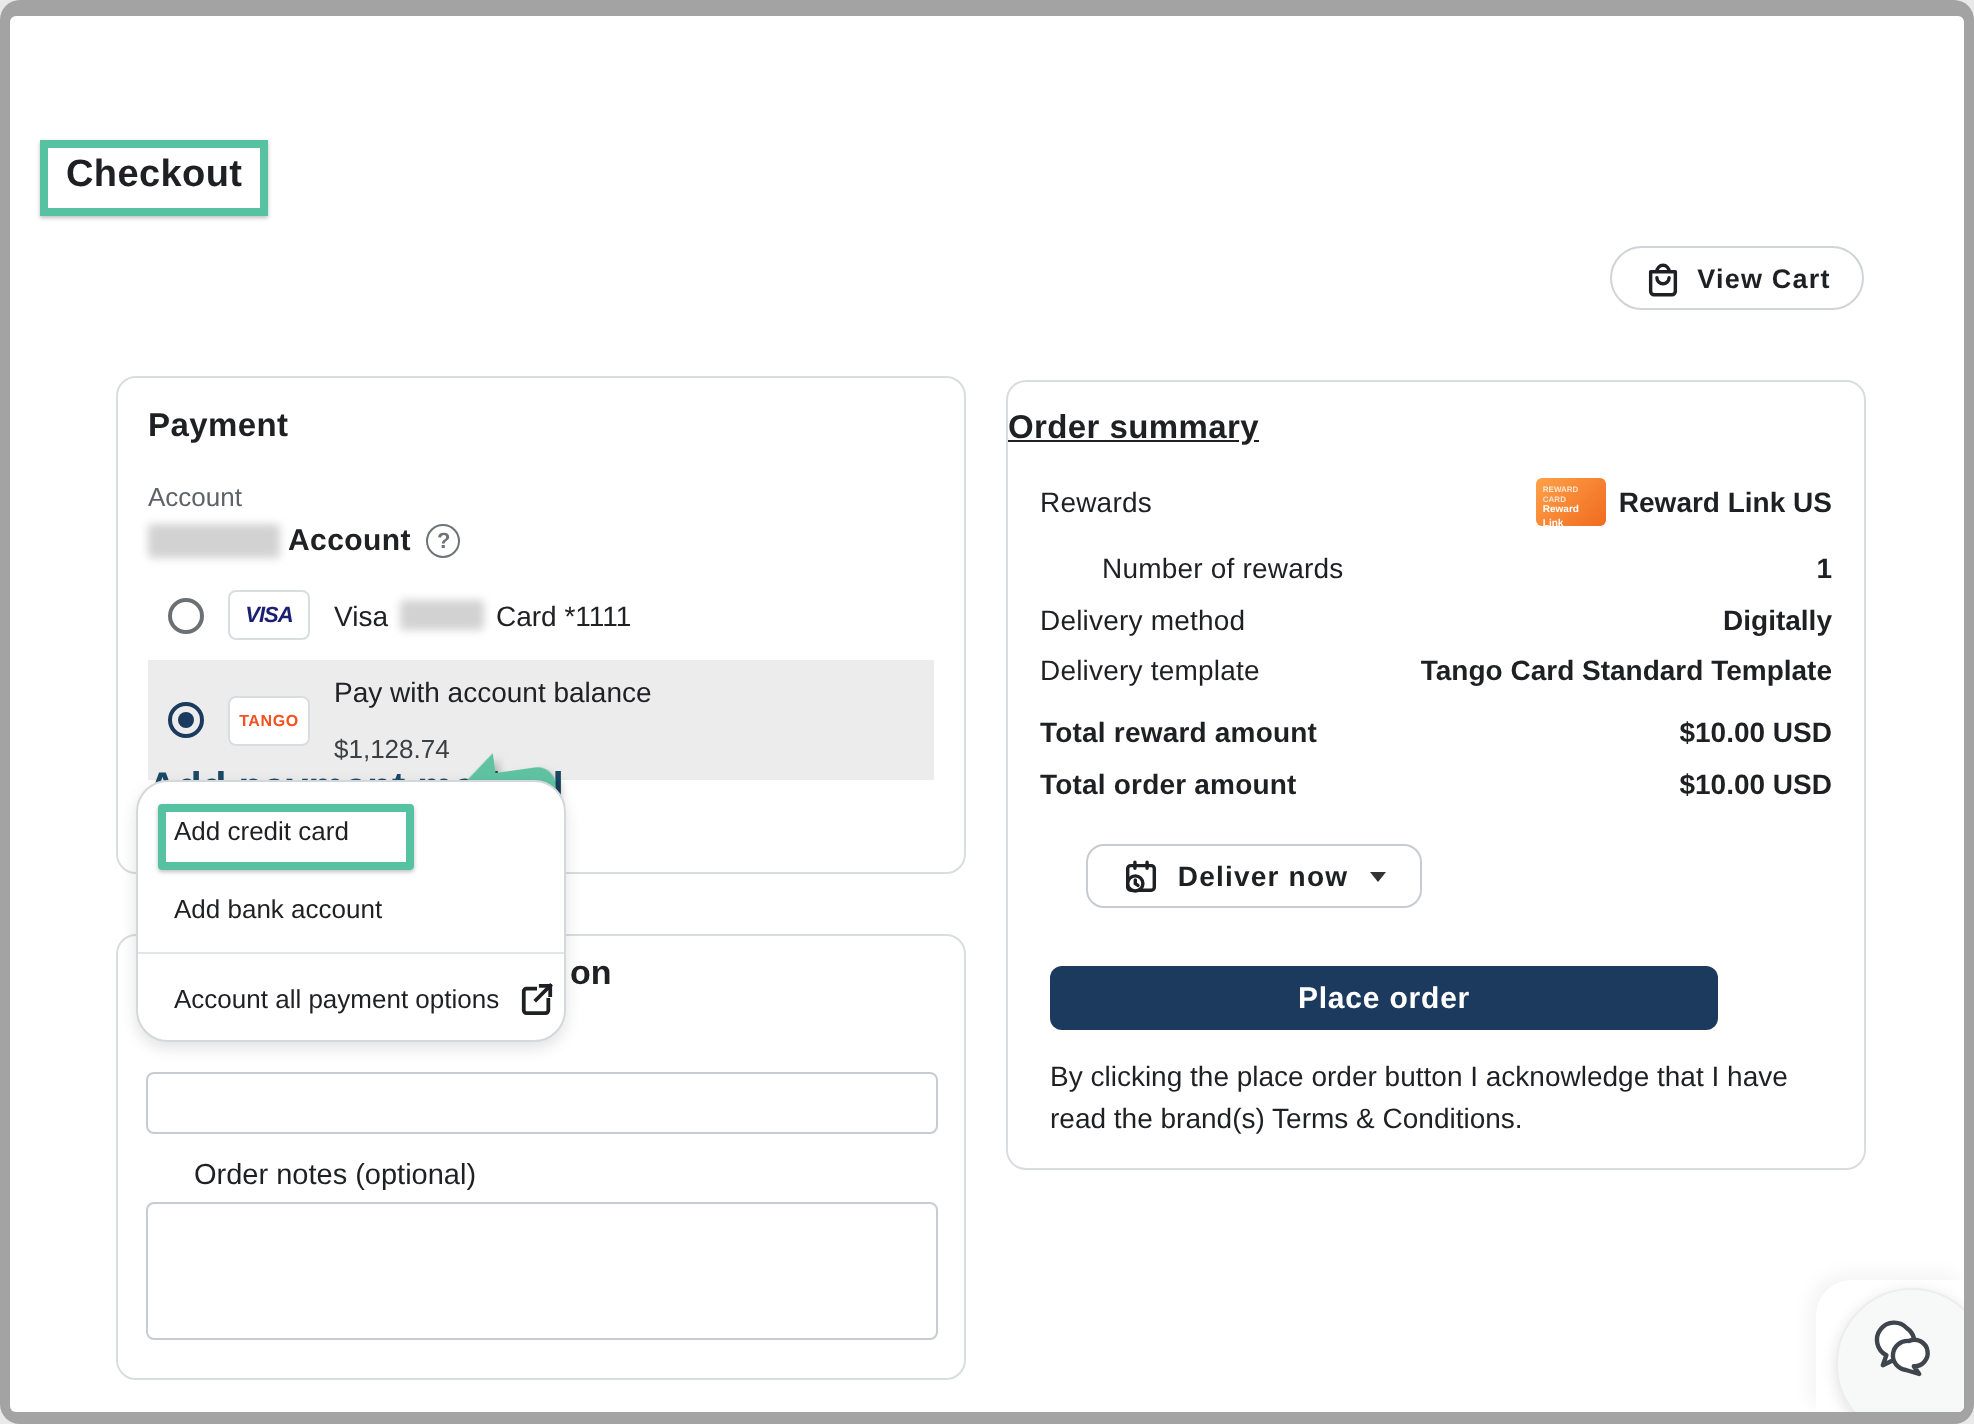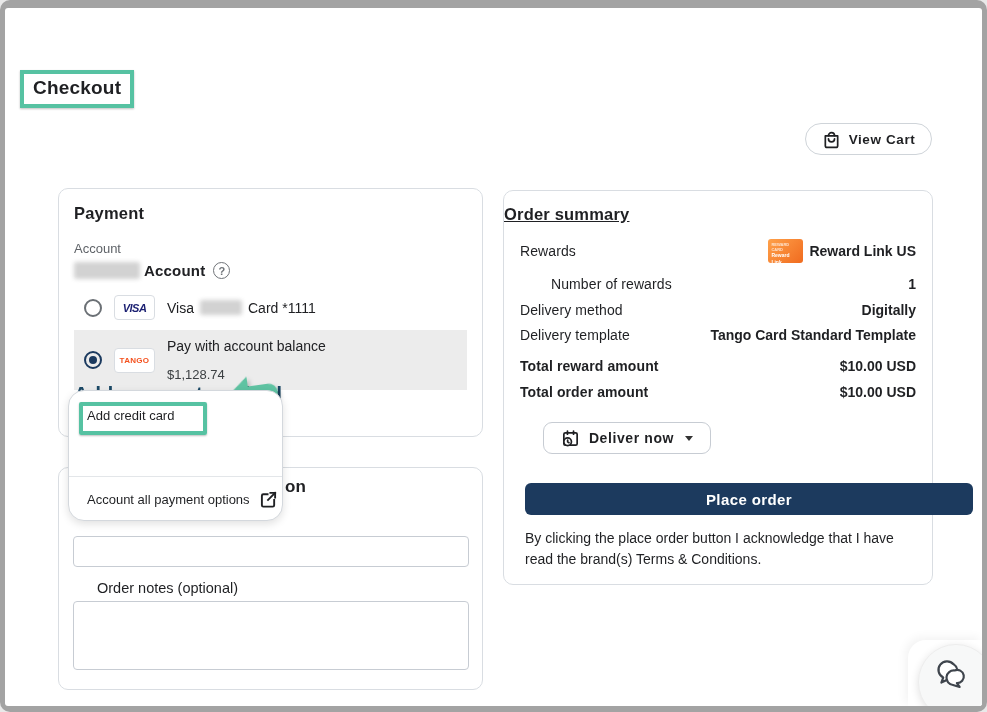--- a/index.html
+++ b/index.html
@@ -66,21 +66,21 @@
   .sum-row .val { font-size:14px; font-weight:bold; color:#1f2023; display:flex; align-items:center; gap:6px; }
   .sum-row.r1 { top:48px; } .sum-row.r2 { top:85px;margin-left:31px; } .sum-row.r3 { top:111px; }
   .sum-row.r4 { top:136px; } .sum-row.r5 { top:167px; } .sum-row.r6 { top:193px; }
   .sum-row.bold .lab { font-weight:bold; }
   .thumb { width:35px; height:24px; border-radius:3px; background:linear-gradient(135deg,#ffa14a,#f06b1f); color:#fff; padding:3px 3px; overflow:hidden; }
   .thumb .t1 { font-size:4px; opacity:.75; line-height:1.3; }
   .thumb .t2 { font-size:5px; font-weight:bold; line-height:1.4; }
   .deliver-btn { position:absolute; left:21px; top:231px; width:168px; height:32px; background:#fff; border:1px solid #c7ccd3; border-radius:9px; display:flex; align-items:center; justify-content:center; gap:9px; cursor:pointer;margin-left:18px; }
   .deliver-btn .lbl { font-size:14px; font-weight:bold; letter-spacing:.6px; color:#1f2023; }
   .caret { width:0; height:0; border-left:4.5px solid transparent; border-right:4.5px solid transparent; border-top:5.5px solid #333; margin-left:2px; }
-  .place-order { position:absolute; left:21px; top:292px; width:448px; height:32px; background:#1c3a5e; border:none; border-radius:6px; color:#fff; font-size:15px; font-weight:bold; letter-spacing:.4px; cursor:pointer; font-family:inherit; }
+  .place-order { position:absolute; left:21px; top:292px; width:334px; height:32px; background:#1c3a5e; border:none; border-radius:6px; color:#fff; font-size:15px; font-weight:bold; letter-spacing:.4px; cursor:pointer; font-family:inherit; }
   .terms { position:absolute; left:21px; top:337px; width:392px; font-size:14px; line-height:1.5; color:#1f2023; }
 
   
   .chat-wrap { position:absolute; right:0; bottom:0; width:74px; height:66px; background:#fff; border-top-left-radius:18px; box-shadow:-3px -3px 10px rgba(0,0,0,.05); }
   .chat-btn { position:absolute; right:-12px; bottom:-14px; width:76px; height:76px; border-radius:50%; background:#f7f8f8; border:1px solid #ededed; box-shadow:0 2px 8px rgba(0,0,0,.12); display:flex; align-items:center; justify-content:center; cursor:pointer; }
   .chat-btn svg { margin:-14px 10px 0 0; }
 
   svg.ic { display:block; }
 </style>
 </head>
@@ -144,20 +144,21 @@
   <div class="card info-card">
     <div class="heading-frag">on</div>
     <input class="text-input" type="text" value="" style="">
     <div class="notes-label">Order notes (optional)</div>
     <textarea class="notes-area" style=""></textarea>
   </div>
 
   <div class="dropdown">
     <div class="dd-item first">Add credit card</div>
     <div class="dd-hl"></div>
+    <div class="dd-item second">Add bank account</div>
     <div class="dd-div"></div>
     <div class="dd-item third">
       <span>Account all payment options</span>
       <svg class="ic" width="17" height="17" viewBox="0 0 18 18" fill="none" stroke="#1f2023" stroke-width="2" stroke-linecap="square">
         <path d="M15 9.5 V15 a1.5 1.5 0 0 1-1.5 1.5 H3.5 A1.5 1.5 0 0 1 2 15 V5 a1.5 1.5 0 0 1 1.5-1.5 H8"></path>
         <path d="M11 2 h5 v5"></path>
         <path d="M16 2 L8.5 9.5"></path>
       </svg>
     </div>
   </div>

